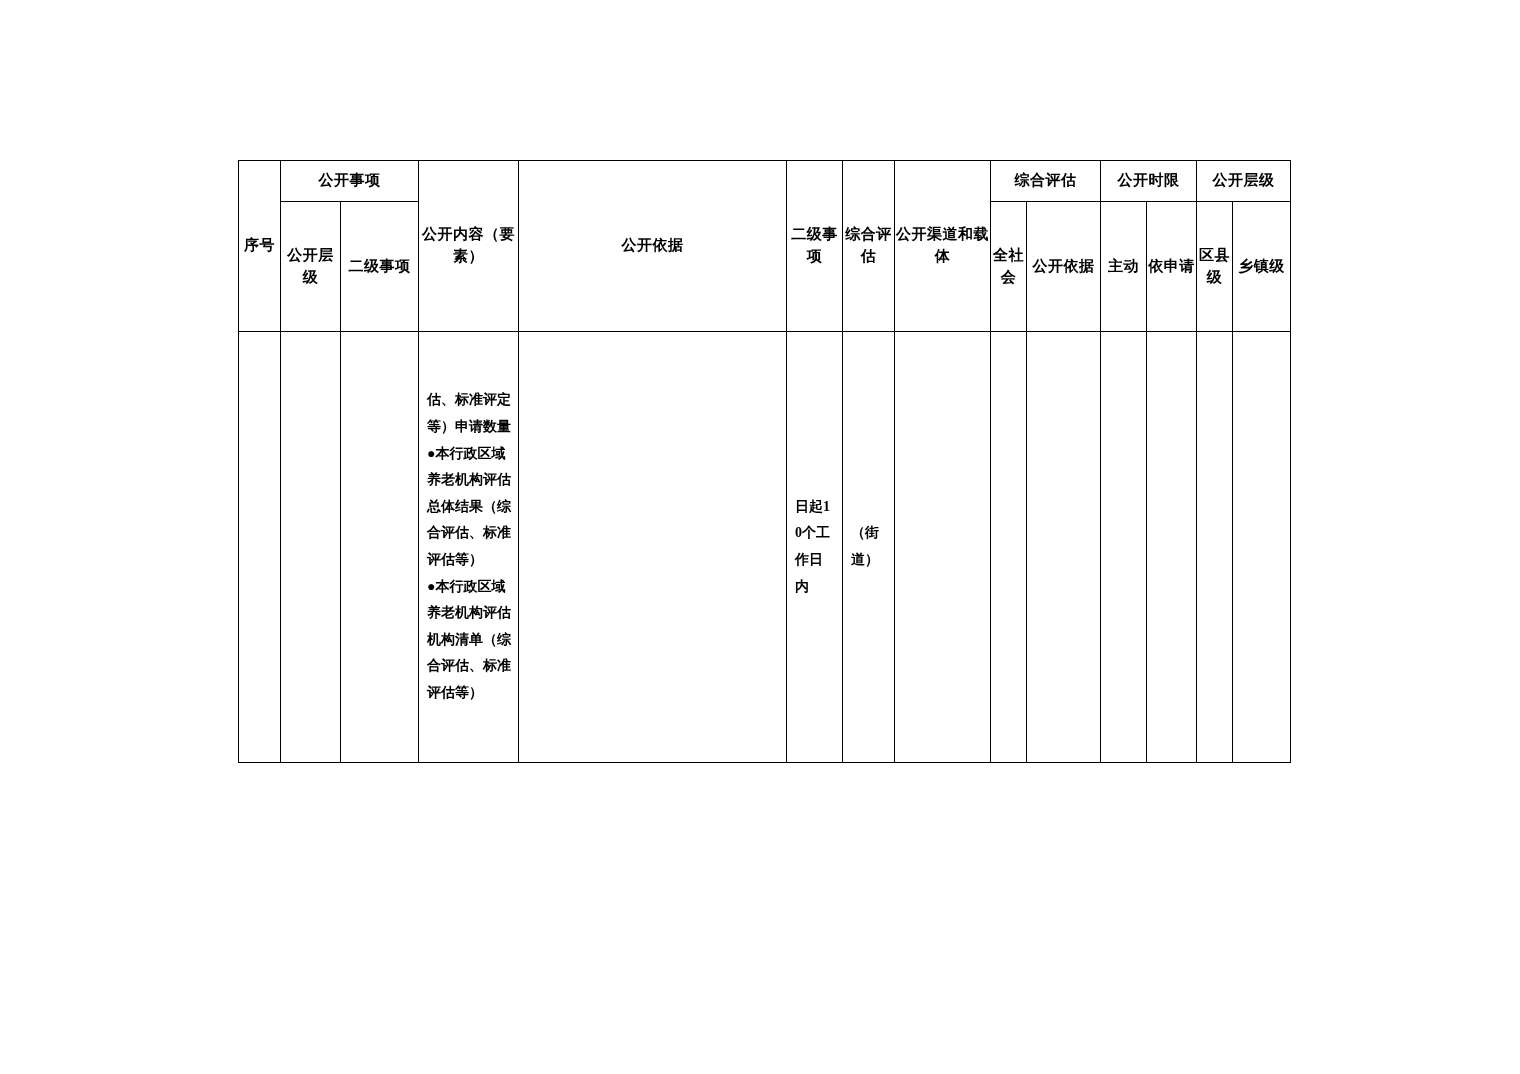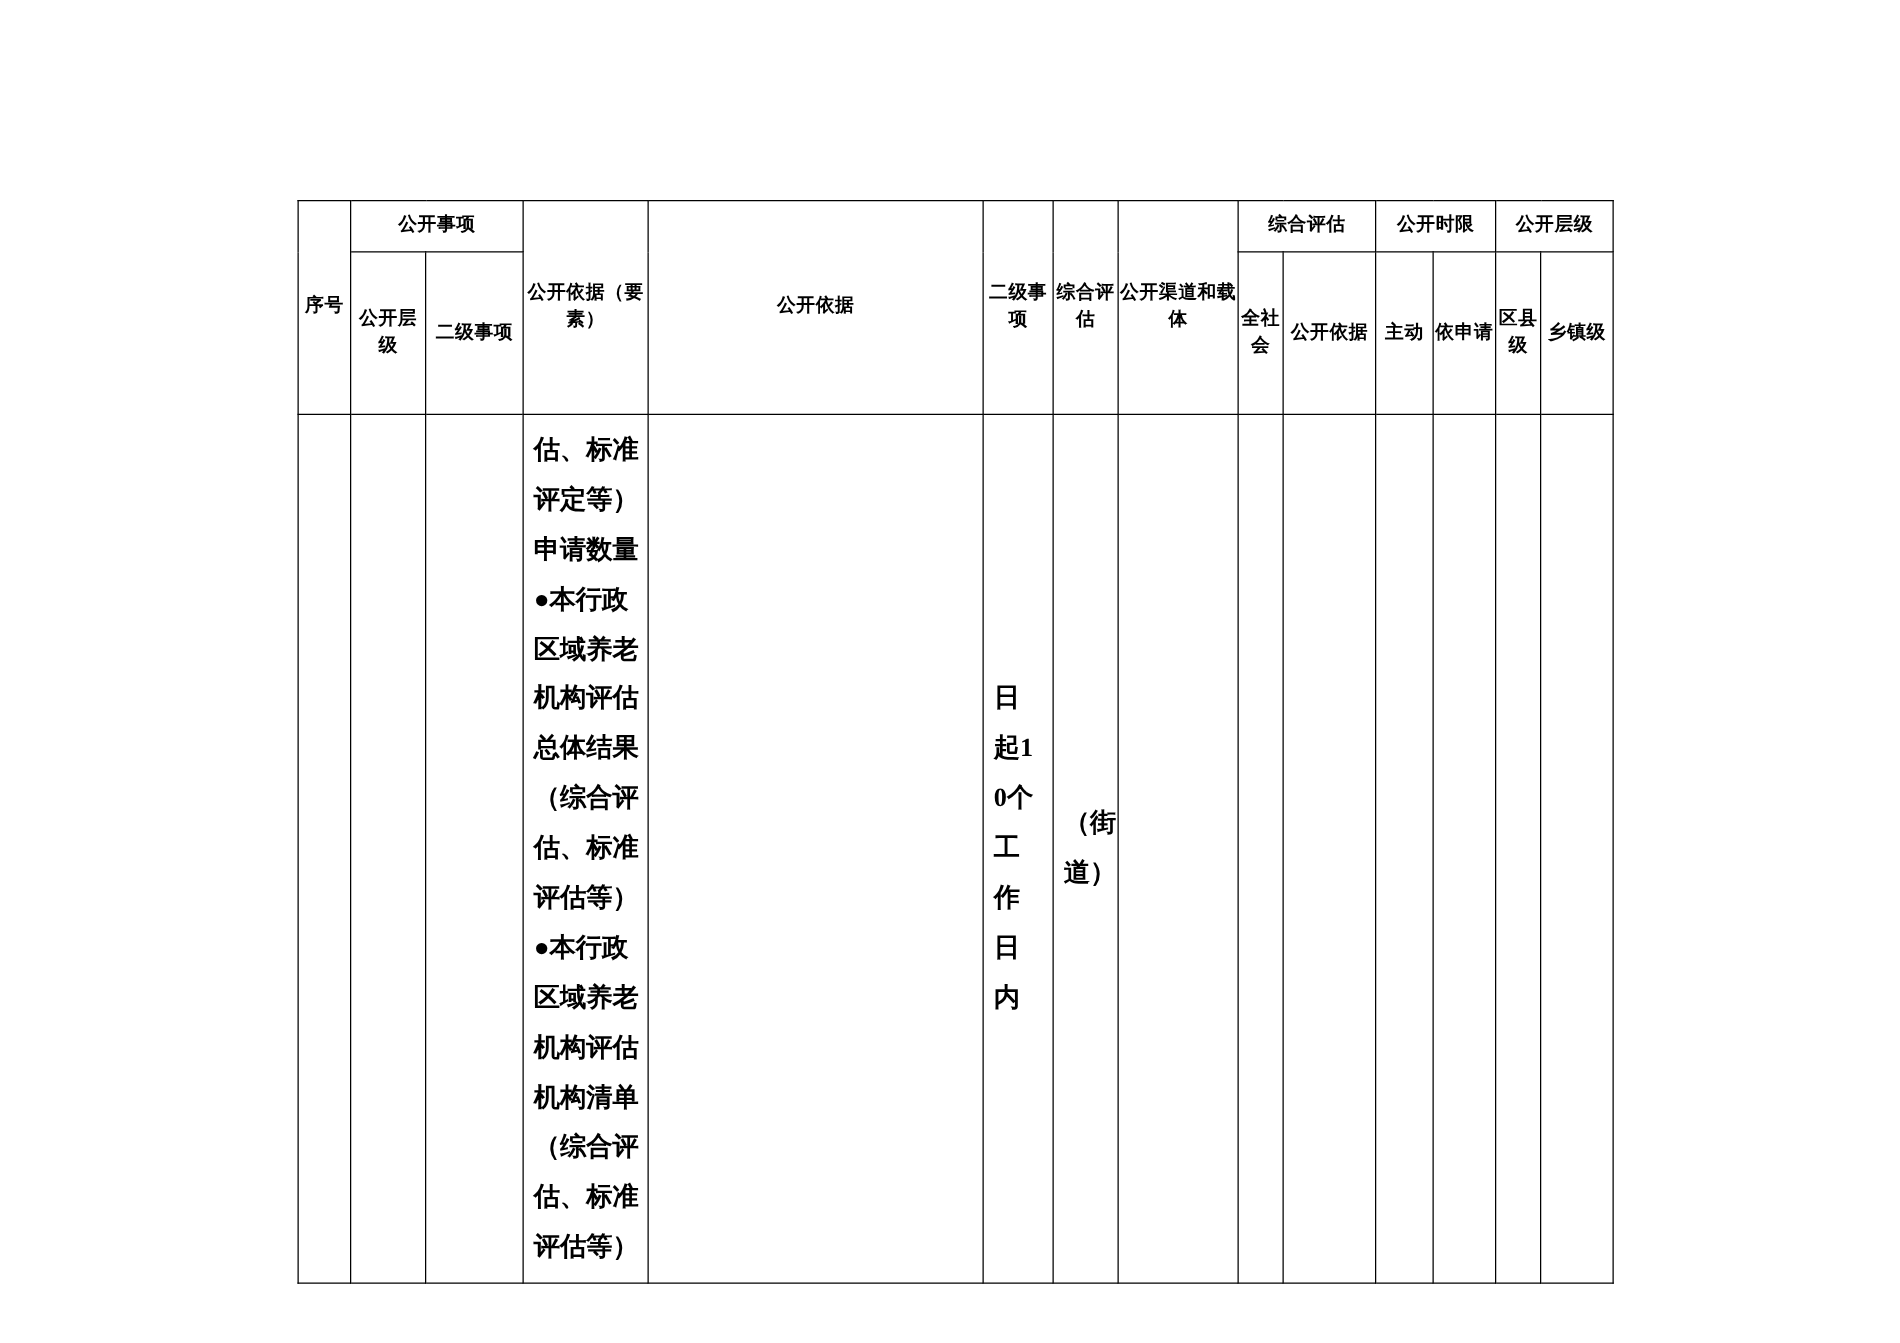--- a/index.html
+++ b/index.html
@@ -55,21 +55,21 @@
     
     line-height: 1.5;
   }
   .body-row td {
     vertical-align: top;
     font-weight: normal;
     height: 430px;
   }
   .cell-text {
     font-weight: bold;
-    font-size: 21px;
+    font-size: 14px;
     line-height: 1.9;
     text-align: left;
     padding: 8px 6px 8px 8px;
     white-space: pre-wrap;
     word-break: break-all;
   }
   .cell-text-center {
     font-weight: bold;
     font-size: 15px;
     line-height: 1.9;
@@ -112,21 +112,21 @@
           <col class="c-spec">
           <col class="c-act">
           <col class="c-apply">
         <col class="c-dist">
           <col class="c-town">
       </colgroup>
       <tbody>
         <tr>
           <td rowspan="2" class="hdr hdr-tall vert-2">序号</td>
           <td colspan="2" class="hdr hdr-group">公开事项</td>
-          <td rowspan="2" class="hdr hdr-tall">公开依据（要素）</td>
+          <td rowspan="2" class="hdr hdr-tall">公开内容（要素）</td>
           <td rowspan="2" class="hdr hdr-tall">公开依据</td>
           <td rowspan="2" class="hdr hdr-tall">二级事项</td>
           <td rowspan="2" class="hdr hdr-tall">综合评估</td>
           <td rowspan="2" class="hdr hdr-tall">公开渠道和载体</td>
           <td colspan="2" class="hdr hdr-group">综合评估</td>
           <td colspan="2" class="hdr hdr-group">公开时限</td>
           <td colspan="2" class="hdr hdr-group">公开层级</td>
         </tr>
         <tr>
           <td class="hdr vert-2">公开层级</td>

